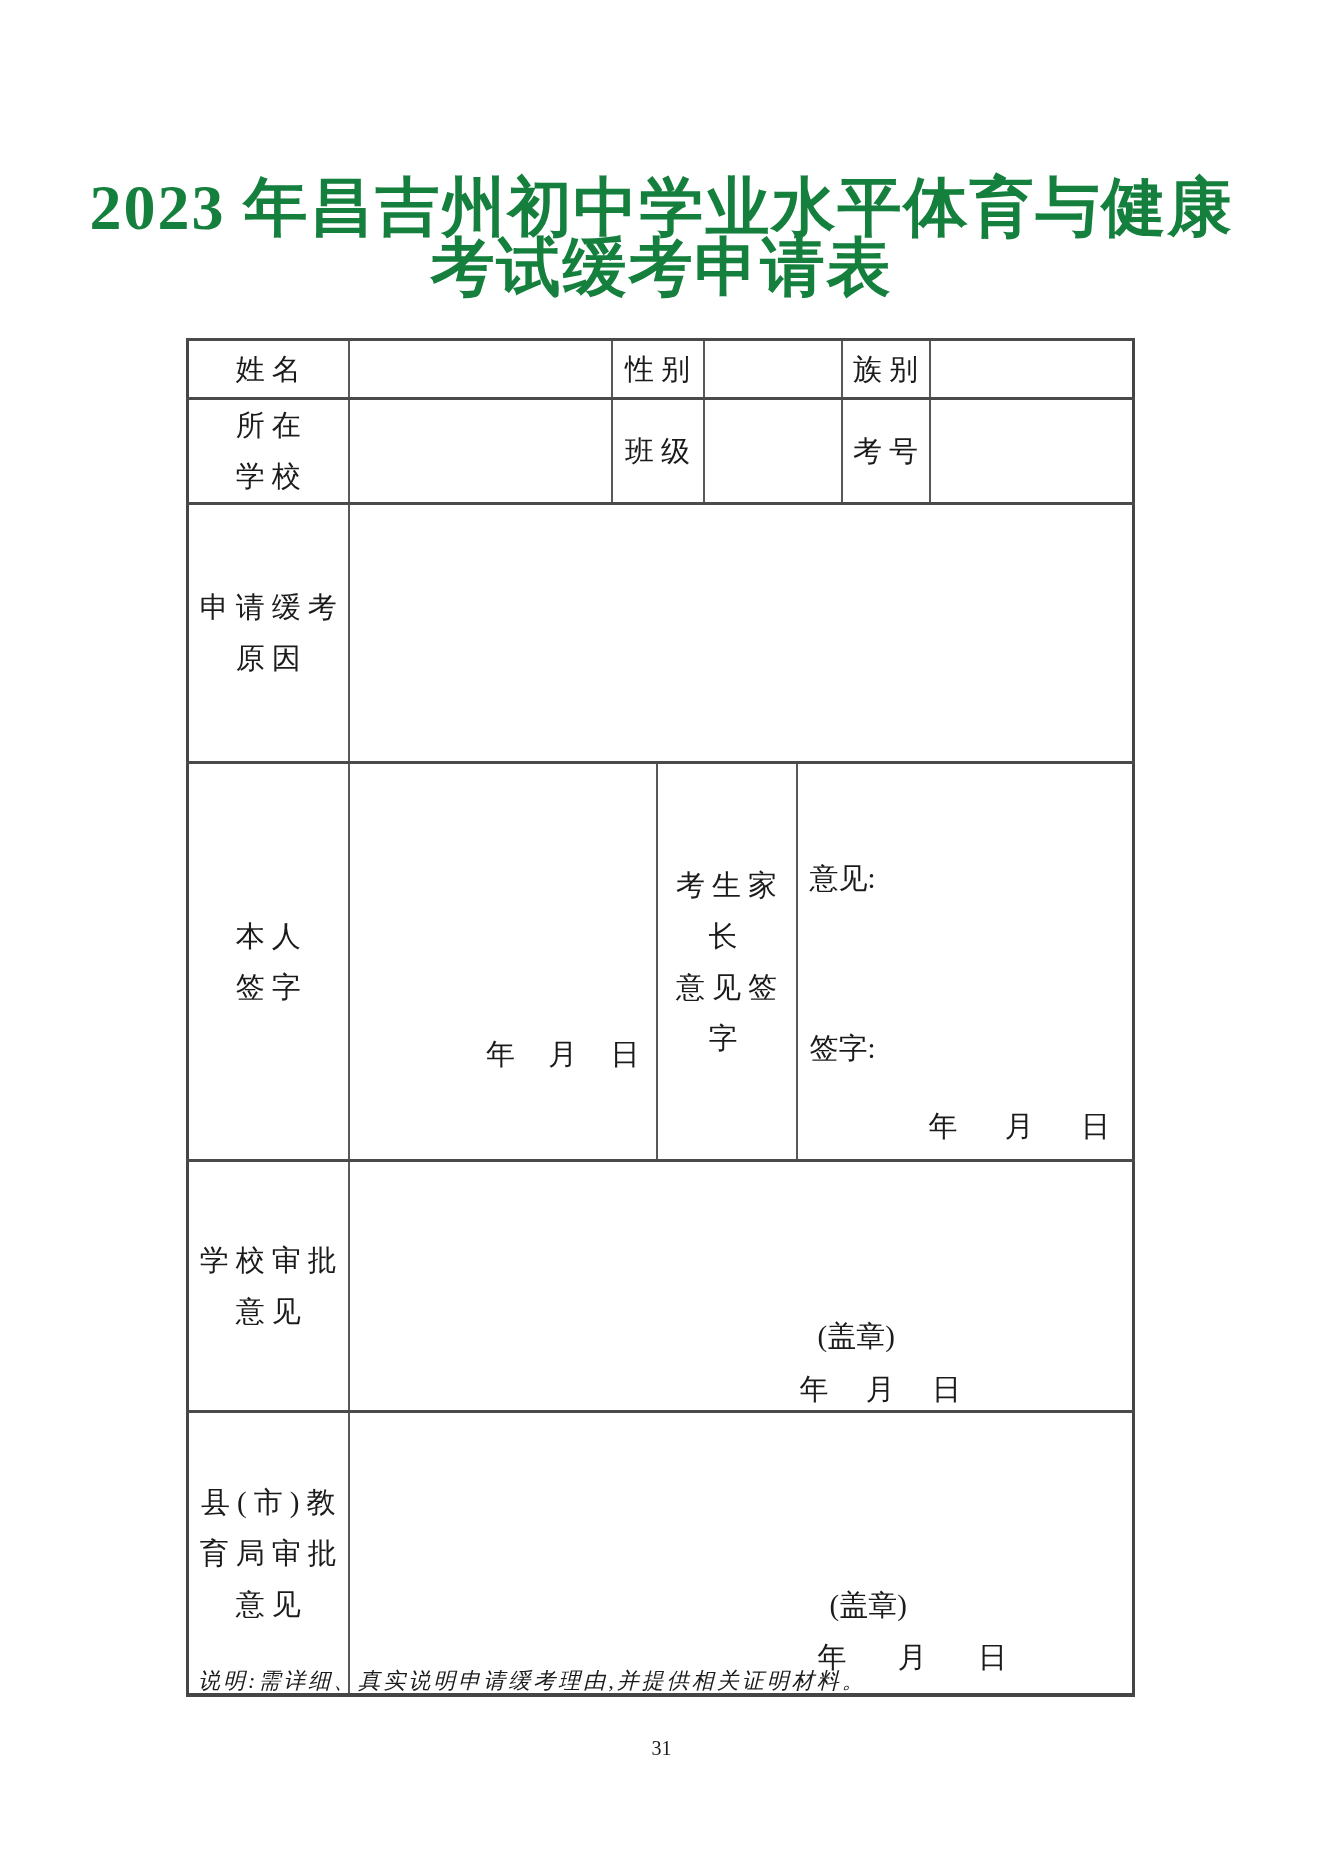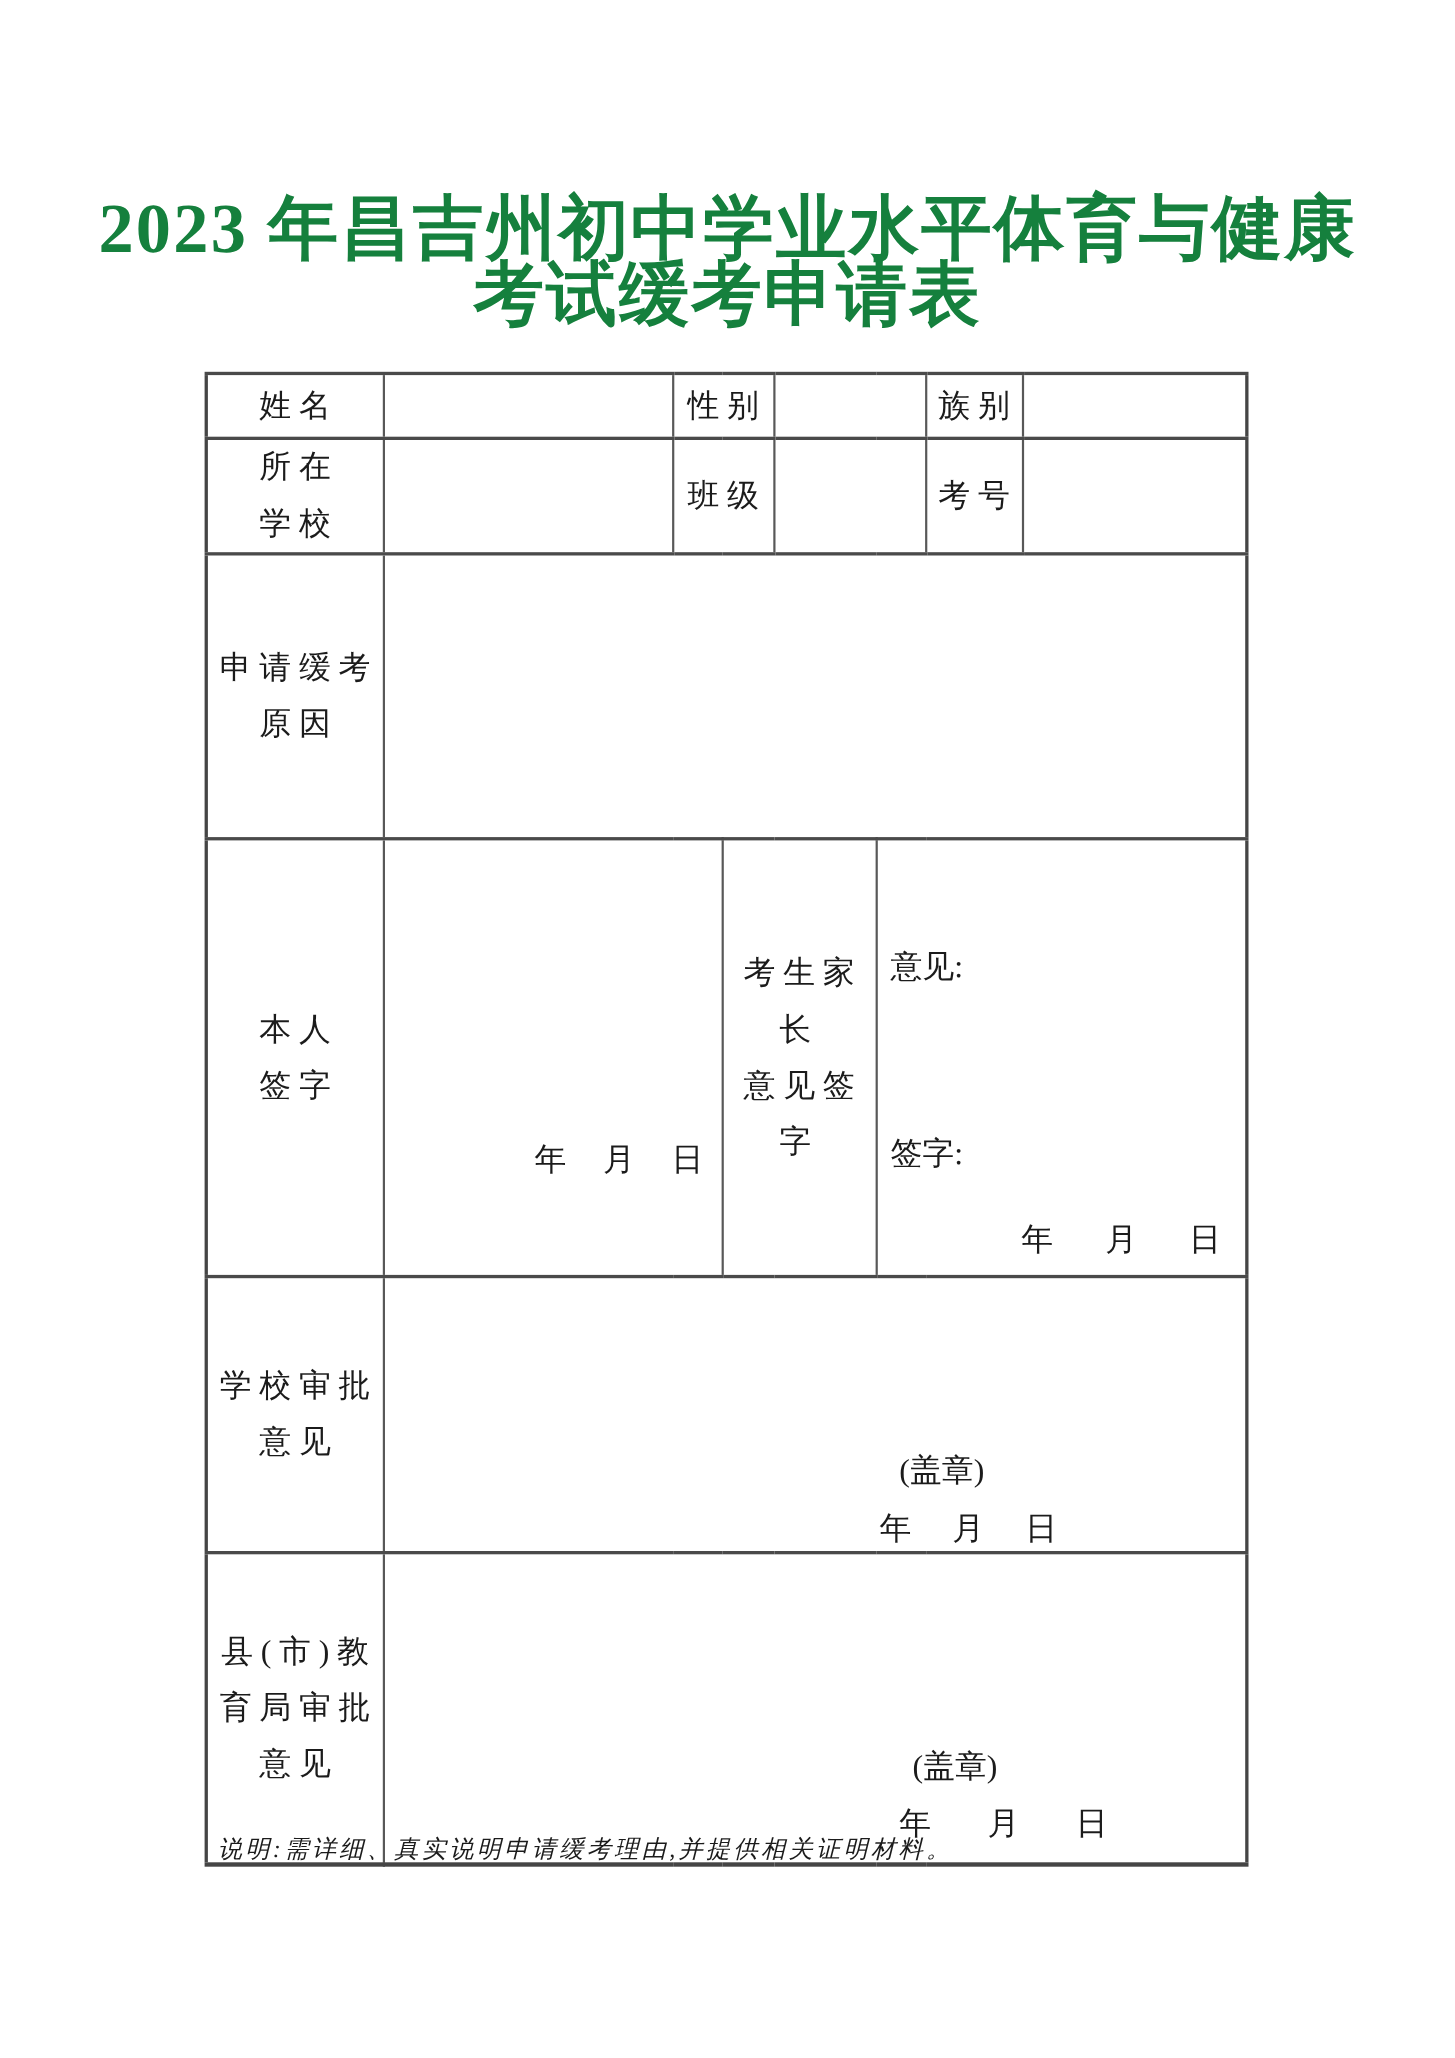--- a/index.html
+++ b/index.html
@@ -166,14 +166,15 @@
           <div class="seal-label r6-seal">(盖章)</div>
           <div class="date-line r6-date">年 月 日</div>
         </div>
       </td>
     </tr>
   </tbody>
     </table>
 
   <div class="footnote">说明:需详细、真实说明申请缓考理由,并提供相关证明材料。</div>
 
+  <div class="page-number">31</div>
 
 </div>
 
 </body></html>

